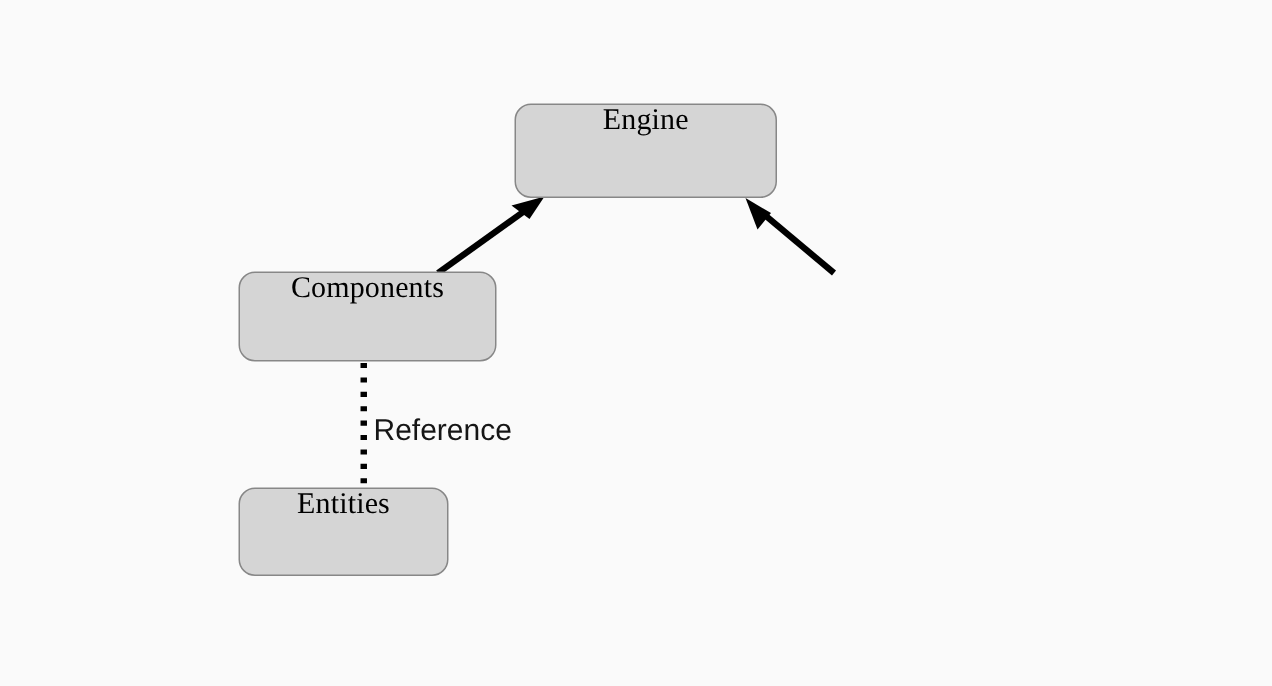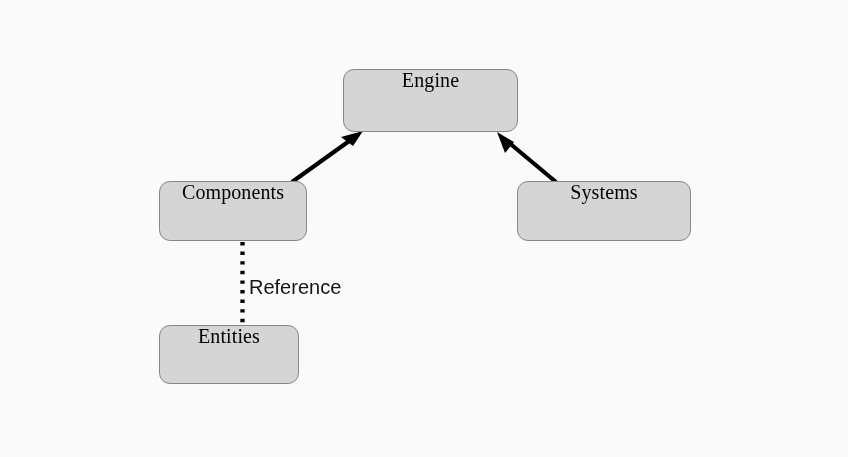--- a/index.html
+++ b/index.html
@@ -45,21 +45,21 @@
   }
   #node-engine {
     left: 343px;
     top: 69px;
     width: 175px;
     height: 63px;
   }
   #node-components {
     left: 159px;
     top: 181px;
-    width: 148px;
+    width: 172px;
     height: 60px;
   }
   #node-systems {
     left: 517px;
     top: 181px;
     width: 174px;
     height: 60px;
   }
   #node-entities {
     left: 159px;
@@ -104,23 +104,20 @@
   </svg>
 
   <div class="node" id="node-engine">
     <span class="node-label">Engine</span>
   </div>
 
   <div class="node" id="node-components">
     <span class="node-label">Components</span>
   </div>
 
-  <div class="node" id="node-systems">
-    <span class="node-label">Systems</span>
-  </div>
 
   <div class="node" id="node-entities">
     <span class="node-label">Entities</span>
   </div>
 
   <div class="edge-label" id="edge-label-reference">Reference</div>
 
 </div>
 
 </body></html>

